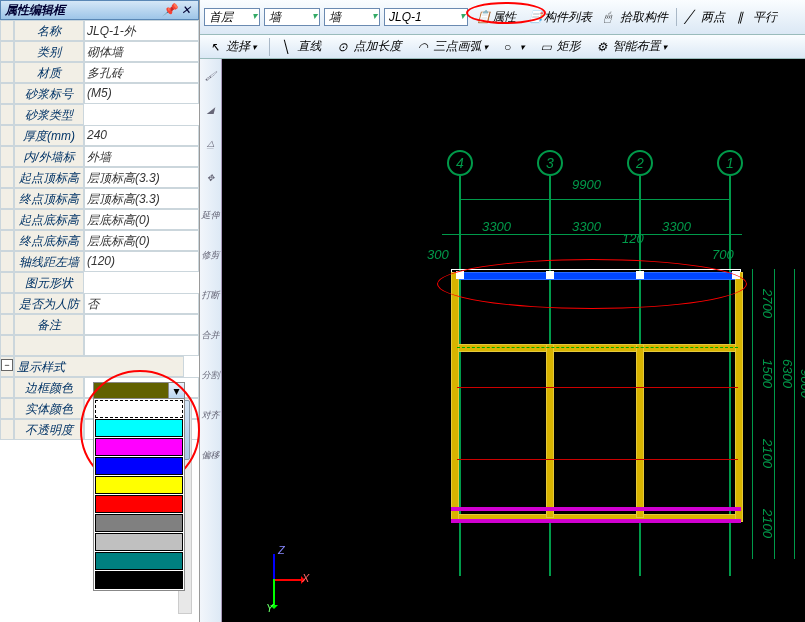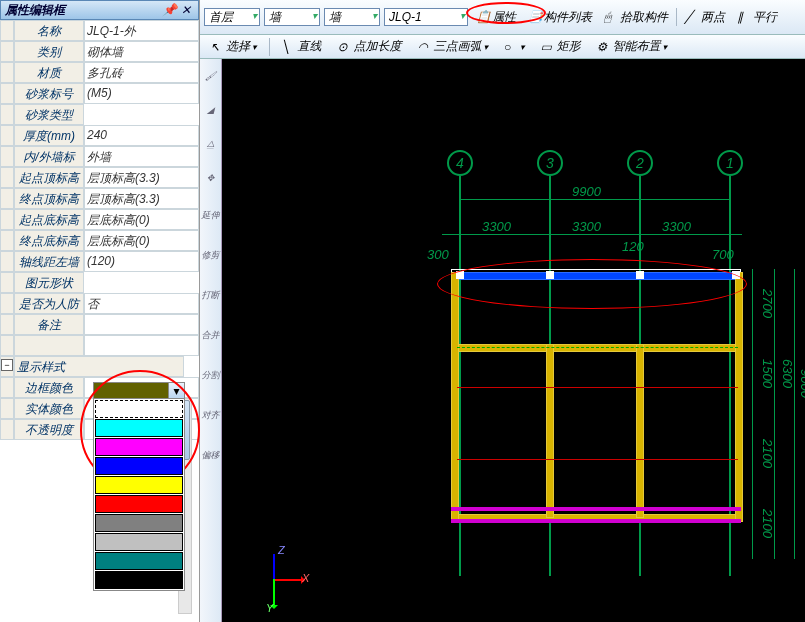--- a/index.html
+++ b/index.html
@@ -256,26 +256,26 @@
         <div class="grid-circle" style="left:495px;top:91px">1</div>
 
         <div class="grid-vline" style="left:237px;top:117px;height:400px"></div>
         <div class="grid-vline" style="left:327px;top:117px;height:400px"></div>
         <div class="grid-vline" style="left:417px;top:117px;height:400px"></div>
         <div class="grid-vline" style="left:507px;top:117px;height:400px"></div>
 
         <div style="position:absolute;left:237px;top:140px;width:270px;border-top:1px solid #009a4a"></div>
         <div style="position:absolute;left:220px;top:175px;width:300px;border-top:1px solid #009a4a"></div>
 
-        <div class="dim-txt" style="left:350px;top:125px">9900</div>
+        <div class="dim-txt" style="left:350px;top:118px">9900</div>
         <div class="dim-txt" style="left:260px;top:160px">3300</div>
         <div class="dim-txt" style="left:350px;top:160px">3300</div>
         <div class="dim-txt" style="left:440px;top:160px">3300</div>
         <div class="dim-txt" style="left:205px;top:188px">300</div>
-        <div class="dim-txt" style="left:400px;top:180px">120</div>
+        <div class="dim-txt" style="left:400px;top:172px">120</div>
         <div class="dim-txt" style="left:490px;top:188px">700</div>
 
         <div class="dim-txt v" style="left:538px;top:230px">2700</div>
         <div class="dim-txt v" style="left:538px;top:300px">1500</div>
         <div class="dim-txt v" style="left:558px;top:300px">6300</div>
         <div class="dim-txt v" style="left:576px;top:310px">9000</div>
         <div class="dim-txt v" style="left:538px;top:380px">2100</div>
         <div class="dim-txt v" style="left:538px;top:450px">2100</div>
 
         <div style="position:absolute;left:530px;top:210px;width:1px;height:290px;background:#009a4a"></div>

